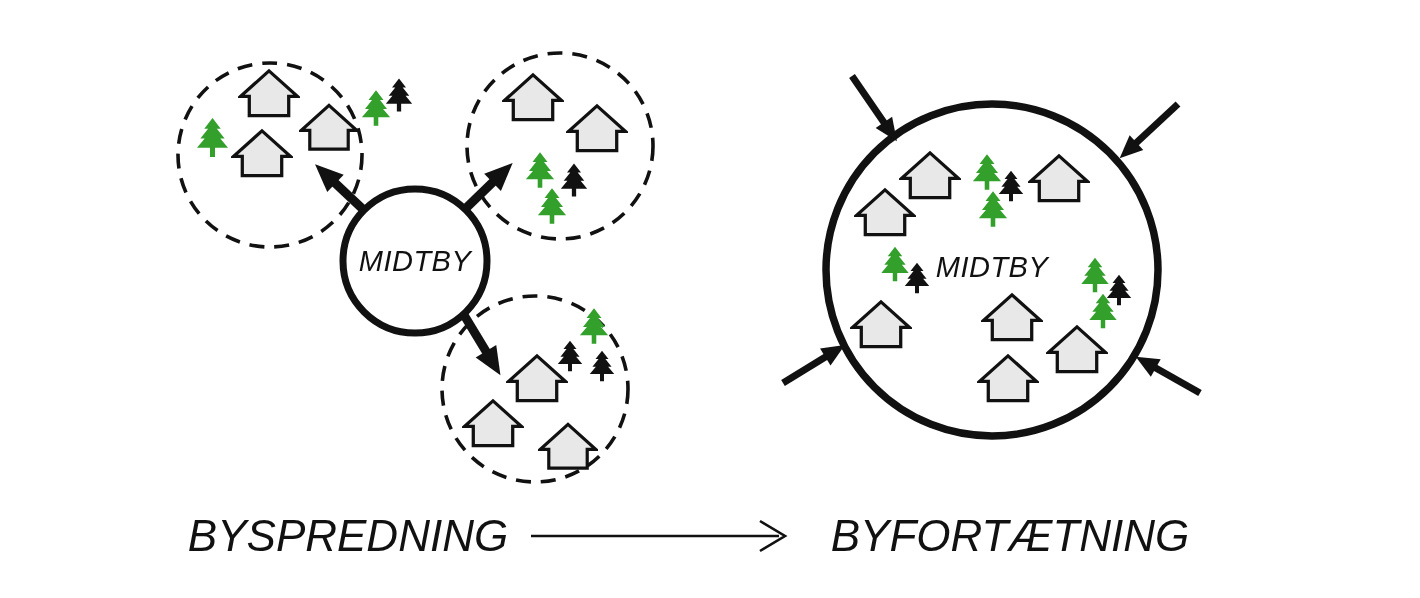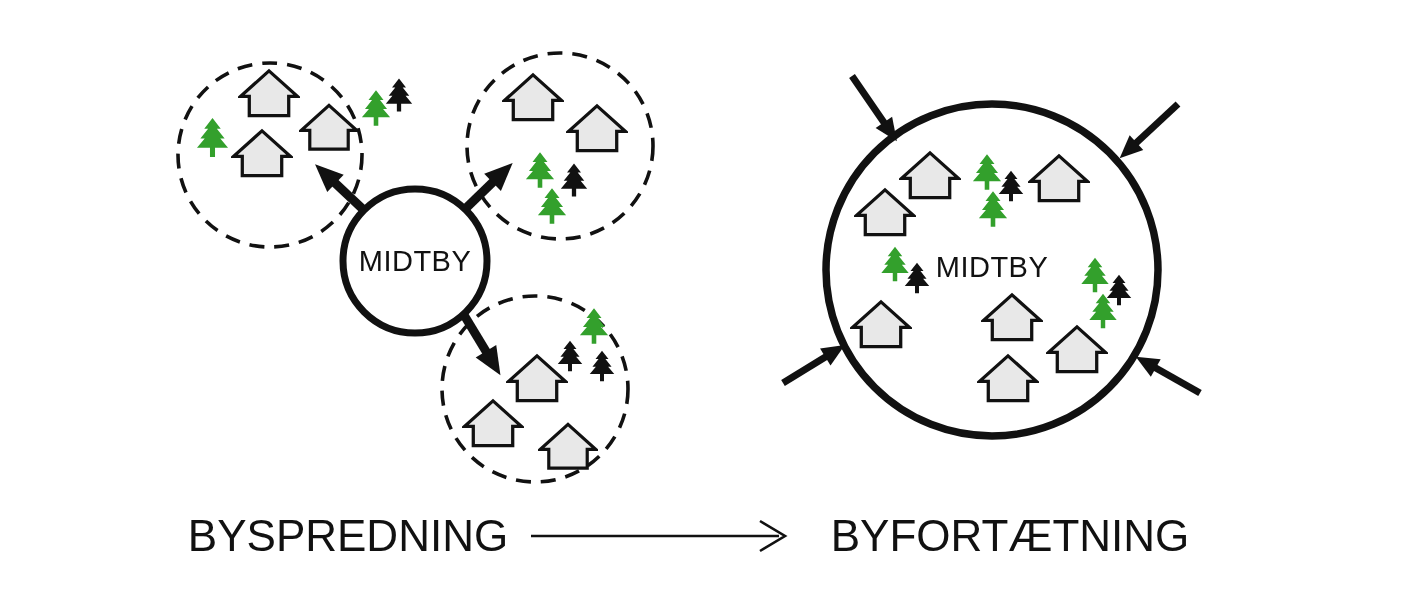--- a/index.html
+++ b/index.html
@@ -1,17 +1,17 @@
 <!DOCTYPE html>
 <html style="--bg: #ffffff; --ink: #111111; --green: #33a02c; --house: #e8e8e8;"><head>
 <meta charset="utf-8">
 <style>
   html,body{margin:0;padding:0;background:#fff;}
   .stage{position:relative;width:1420px;height:598px;background:var(--bg,#fff);overflow:hidden;
-         font-family:"Liberation Sans", sans-serif;}
+         font-family:"Liberation Sans", sans-serif;font-style:italic;}
   svg{display:block;}
   .dashed-town{fill:none;stroke:var(--ink,#111);stroke-width:3.6;stroke-dasharray:15 10;}
   .solid-circle{fill:#fff;stroke:var(--ink,#111);stroke-width:7;}
   .big-circle{fill:none;stroke:var(--ink,#111);stroke-width:7.5;}
   use.house{fill:var(--house,#e8e8e8);stroke:var(--ink,#111);stroke-width:3.4;stroke-linejoin:miter;}
   use.tree-green{fill:var(--green,#33a02c);stroke:none;}
   use.tree-black{fill:var(--ink,#111);stroke:none;}
   .arrow-thick{fill:none;stroke:var(--ink,#111);stroke-width:9;}
   .arrow-med{fill:none;stroke:var(--ink,#111);stroke-width:7;}
   .arrow-thin{fill:none;stroke:var(--ink,#111);stroke-width:2.6;}

